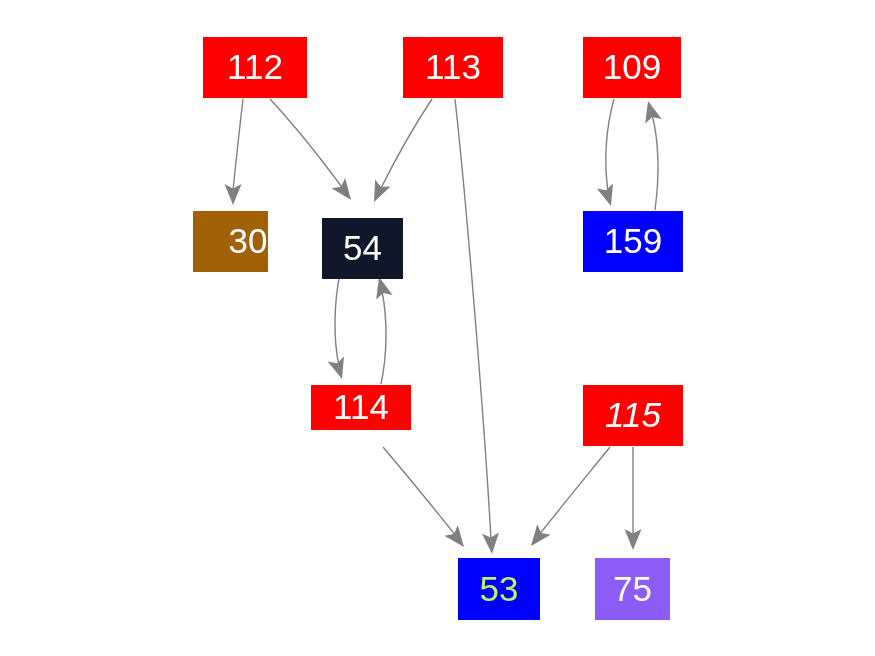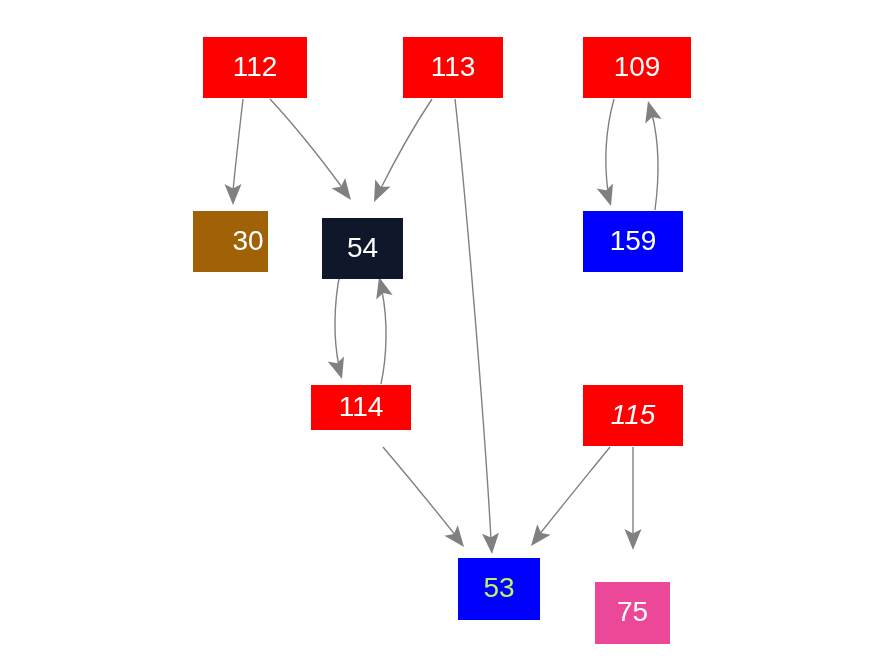--- a/index.html
+++ b/index.html
@@ -26,21 +26,21 @@
     height: 656px;
   }
   .node {
     position: absolute;
     box-sizing: border-box;
     display: flex;
     align-items: center;
     justify-content: center;
     color: #ffffff;
     font-family: "Liberation Sans", sans-serif;
-    font-size: 28px;
+    font-size: 35px;
     line-height: 1;
     letter-spacing: 0px;
     user-select: none;
     z-index: 5;
   }
   .node-label {
     display: block;
     transform: translateY(-1px);
   }
 </style>
@@ -96,39 +96,39 @@
       </g>
     </svg>
 
   <div id="node-layer">
       <div class="node" style="left: 203px; top: 37px; width: 104px; height: 61px; background: rgb(255, 0, 0); color: rgb(255, 255, 255);">
         <span class="node-label">112</span>
       </div>
       <div class="node" style="left: 403px; top: 37px; width: 100px; height: 61px; background: rgb(255, 0, 0); color: #ffffff;">
         <span class="node-label">113</span>
       </div>
-      <div class="node" style="left: 583px; top: 37px; width: 108px; height: 61px; background: rgb(255, 0, 0); color: rgb(255, 255, 255);">
+      <div class="node" style="left: 583px; top: 37px; width: 98px; height: 61px; background: rgb(255, 0, 0); color: rgb(255, 255, 255);">
         <span class="node-label">109</span>
       </div>
       <div class="node" style="left: 193px; top: 211px; width: 75px; height: 61px; background: #a16207; color: rgb(255, 255, 255); padding-left: 35px;">
         <span class="node-label">30</span>
       </div>
       <div class="node" style="left: 322px; top: 218px; width: 81px; height: 61px; background: #0f172a; color: rgb(255, 255, 255);">
         <span class="node-label">54</span>
       </div>
       <div class="node" style="left: 583px; top: 211px; width: 100px; height: 61px; background: rgb(0, 0, 255); color: rgb(255, 255, 255);">
         <span class="node-label">159</span>
       </div>
       <div class="node" style="left: 311px; top: 385px; width: 100px; height: 45px; background: rgb(255, 0, 0); color: rgb(255, 255, 255);">
         <span class="node-label">114</span>
       </div>
       <div class="node" style="left: 583px; top: 385px; width: 100px; height: 61px; background: rgb(255, 0, 0); color: rgb(255, 255, 255); font-style: italic;">
         <span class="node-label">115</span>
       </div>
       <div class="node" style="left: 458px; top: 558px; width: 82px; height: 62px; background: rgb(0, 0, 255); color: #bef264;">
         <span class="node-label">53</span>
       </div>
-      <div class="node" style="left: 595px; top: 558px; width: 75px; height: 62px; background: #ec4899; color: rgb(255, 255, 255); margin-top: 24px;">
+      <div class="node" style="left: 595px; top: 558px; width: 75px; height: 62px; background: #8b5cf6; color: rgb(255, 255, 255);">
         <span class="node-label">75</span>
       </div>
     </div>
 
 </div>
 
 </body></html>

